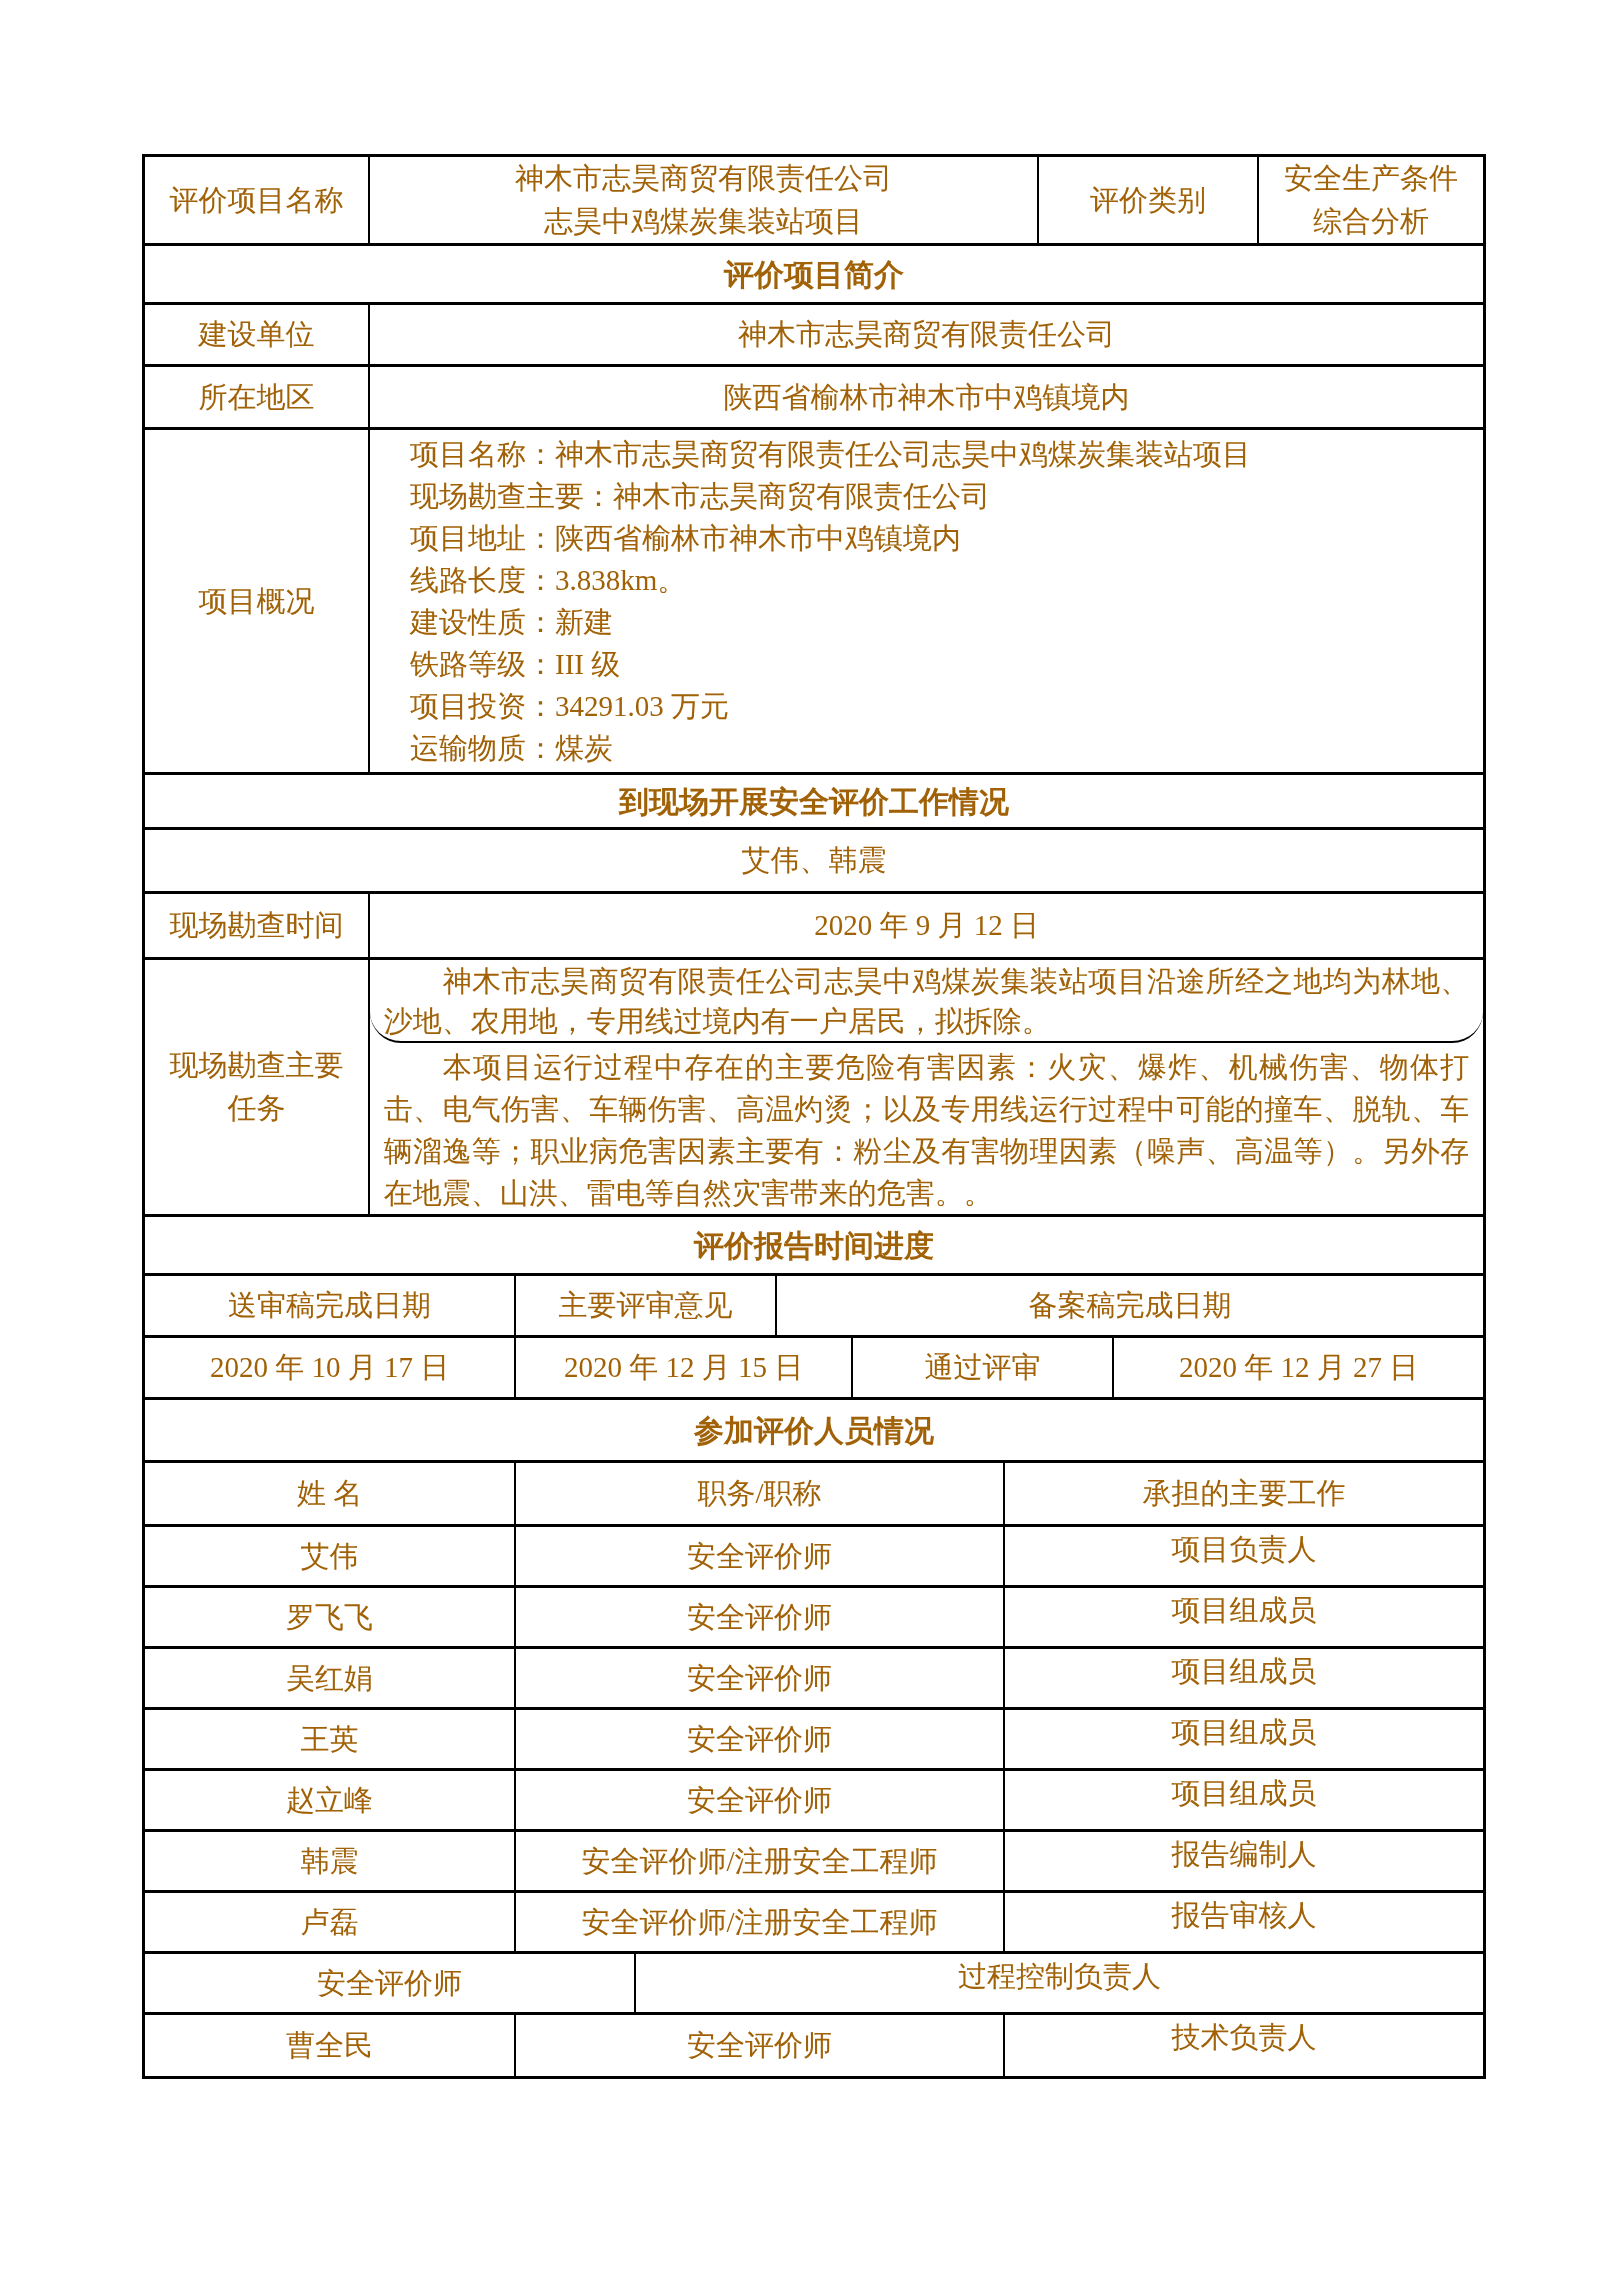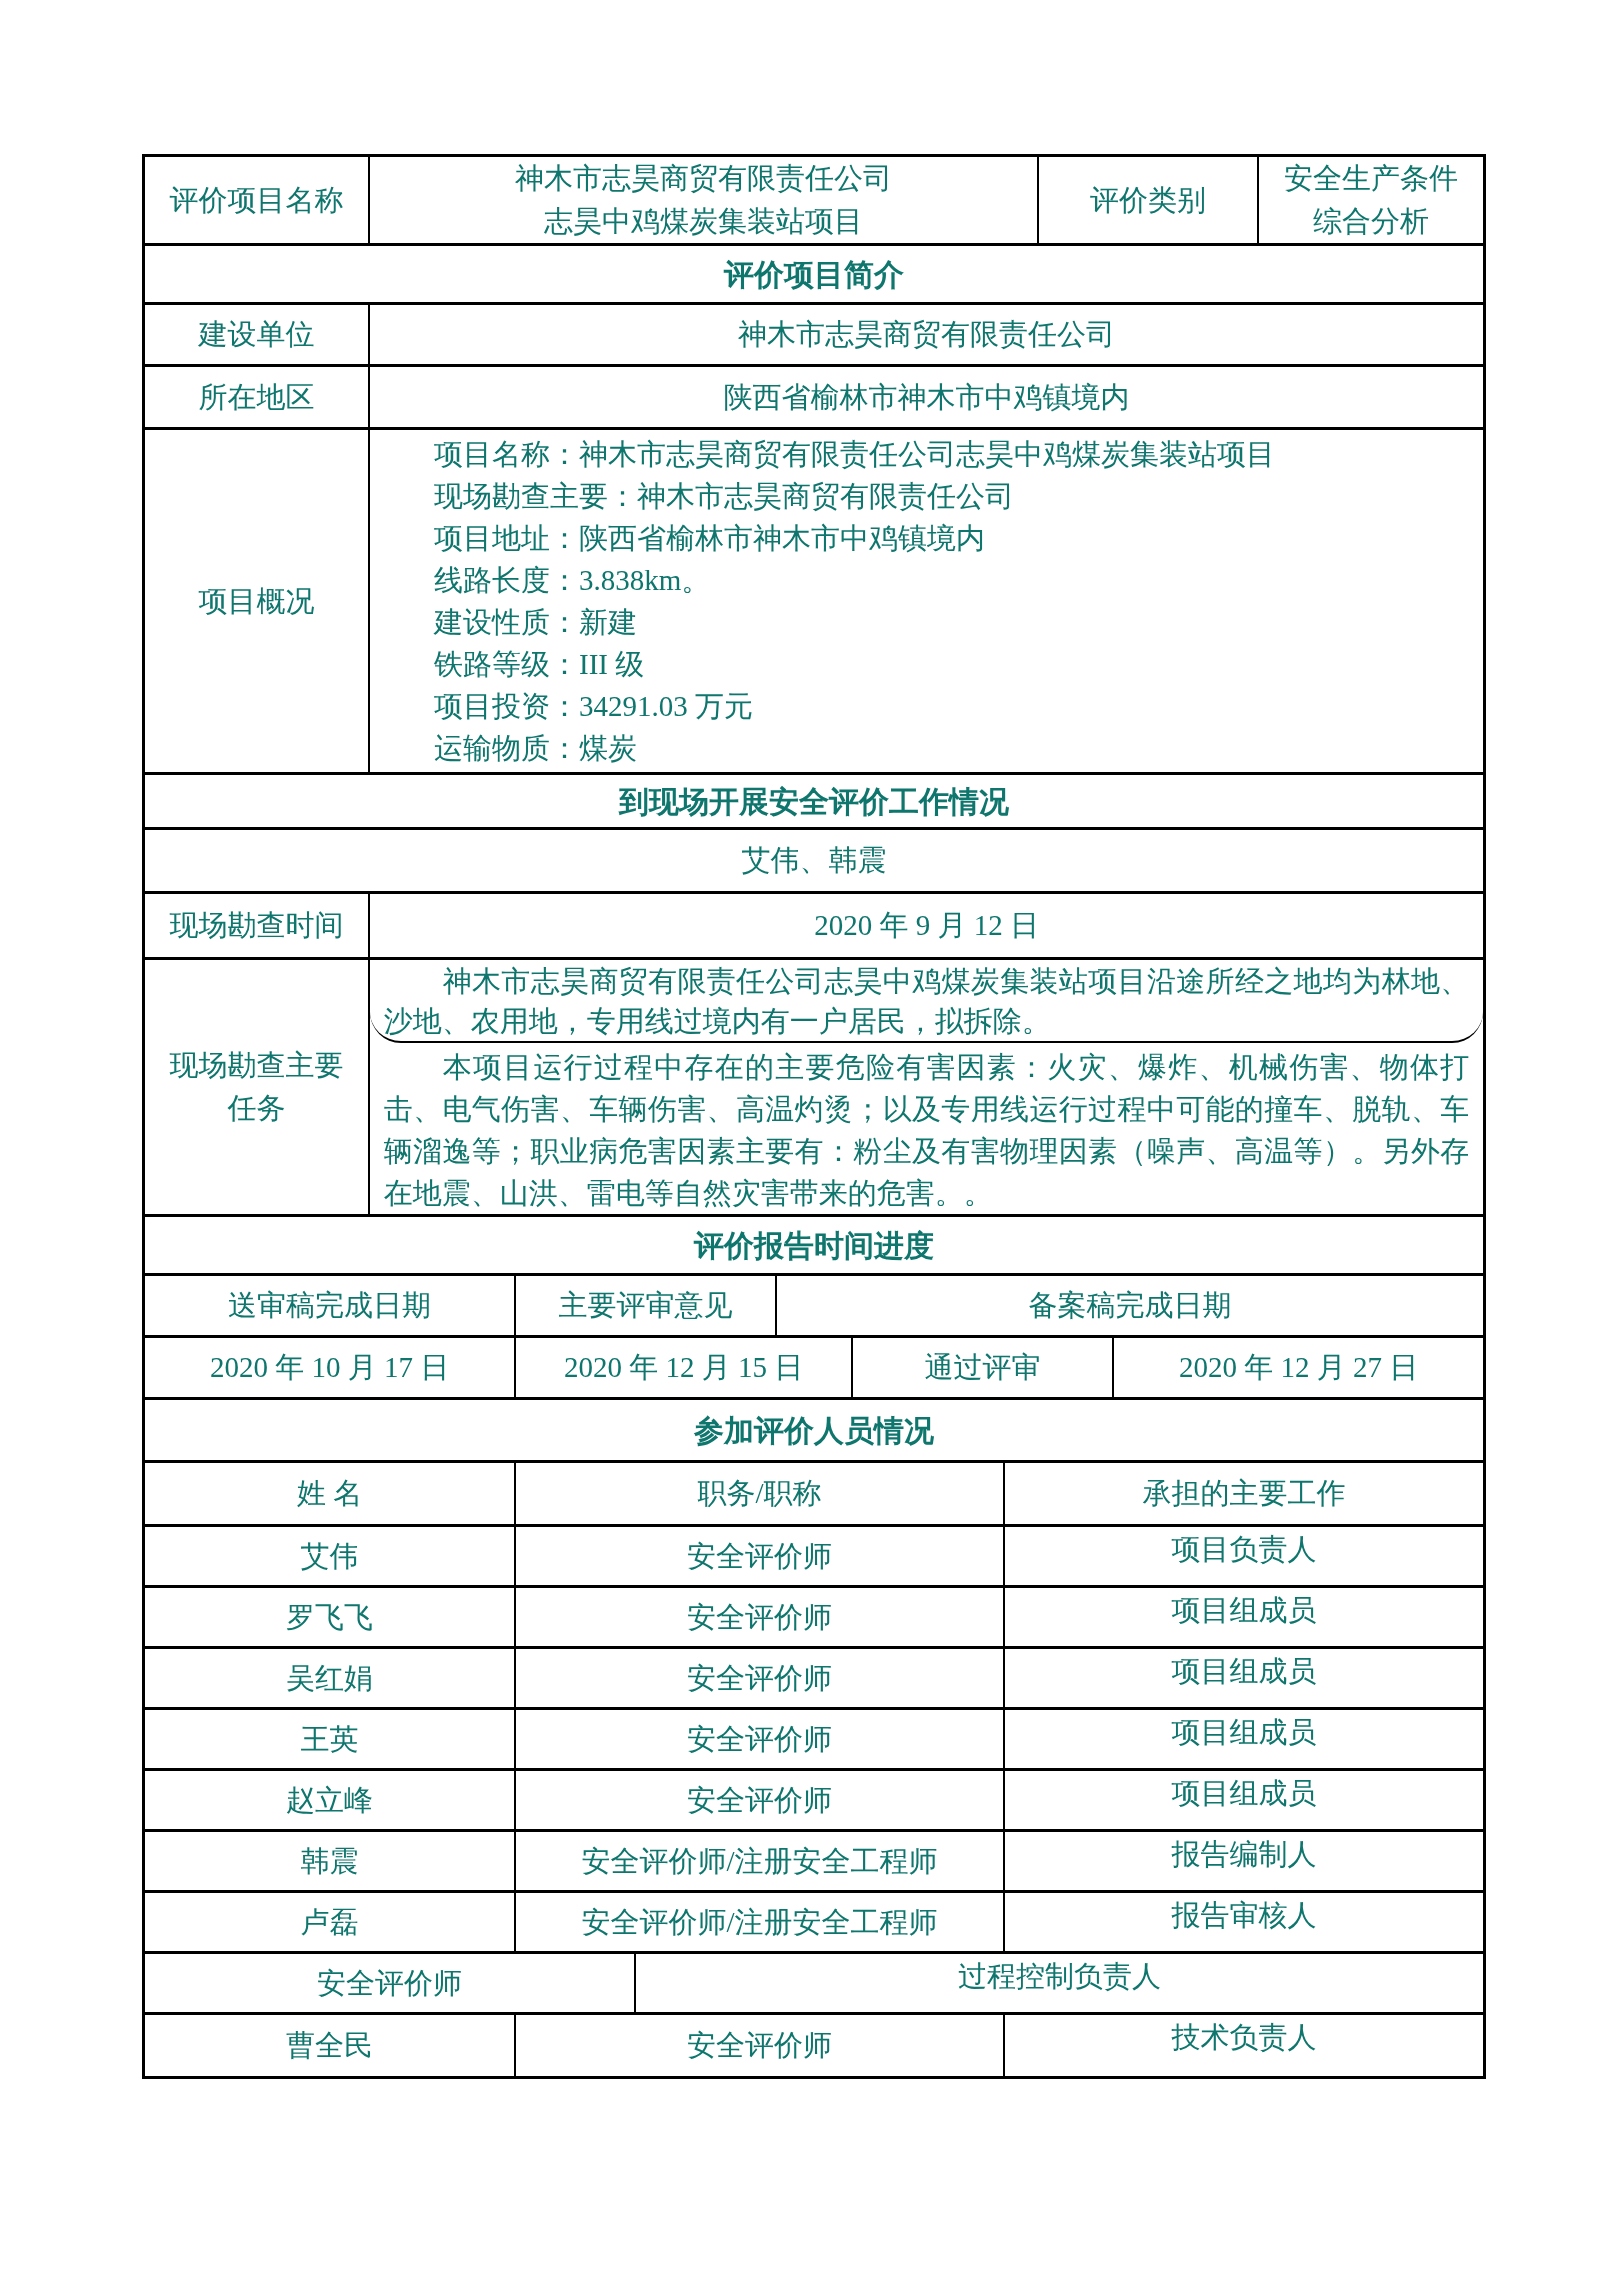--- a/index.html
+++ b/index.html
@@ -1,21 +1,21 @@
 <!DOCTYPE html>
 <html lang="zh"><head>
 <meta charset="utf-8">
 <style>
   html,body{margin:0;padding:0;background:#888;}
   .page{
     position:relative;
     width:1621px;height:2293px;
     background:#ffffff;
     font-family:"Liberation Serif","DejaVu Serif",serif;
-    color:#0f766e;
+    color:#a16207;
     overflow:hidden;
   }
   .doc{
     position:absolute;
     left:142px;top:154px;
     width:1344px;
     border:3.9px solid #000;
     box-sizing:border-box;
     background:#fff;
   }
@@ -45,21 +45,21 @@
   .c499{width:489px;flex:none;}
   
   .h91{height:89px;}  .h60{height:59px;}  .h63{height:62px;}
   .h64{height:63px;}  .h352{height:345px;}.h56{height:55px;}
   .h65{height:64px;}  .h67{height:66px;}  .h262{height:257px;}
   .h62{height:61px;}
   .twoline div{line-height:43px;}
   
   .ov{
     flex:1;display:flex;flex-direction:column;justify-content:center;
-    align-items:flex-start;padding-left:64px;text-align:left;
+    align-items:flex-start;padding-left:40px;text-align:left;
   }
   .ov-line{height:42px;line-height:42px;white-space:nowrap;font-size:29px;}
   
   .task-right{flex:1;display:flex;flex-direction:column;border-left:2.9px solid #000;}
   .sub1{height:83px;border-bottom:2.9px solid #000;}
   .sub2{flex:1;}
   .para{
     display:block;text-align:justify;
     font-size:29px;padding:1px 13.7px 0 13.7px;margin:0;border-radius:31px;
   }

